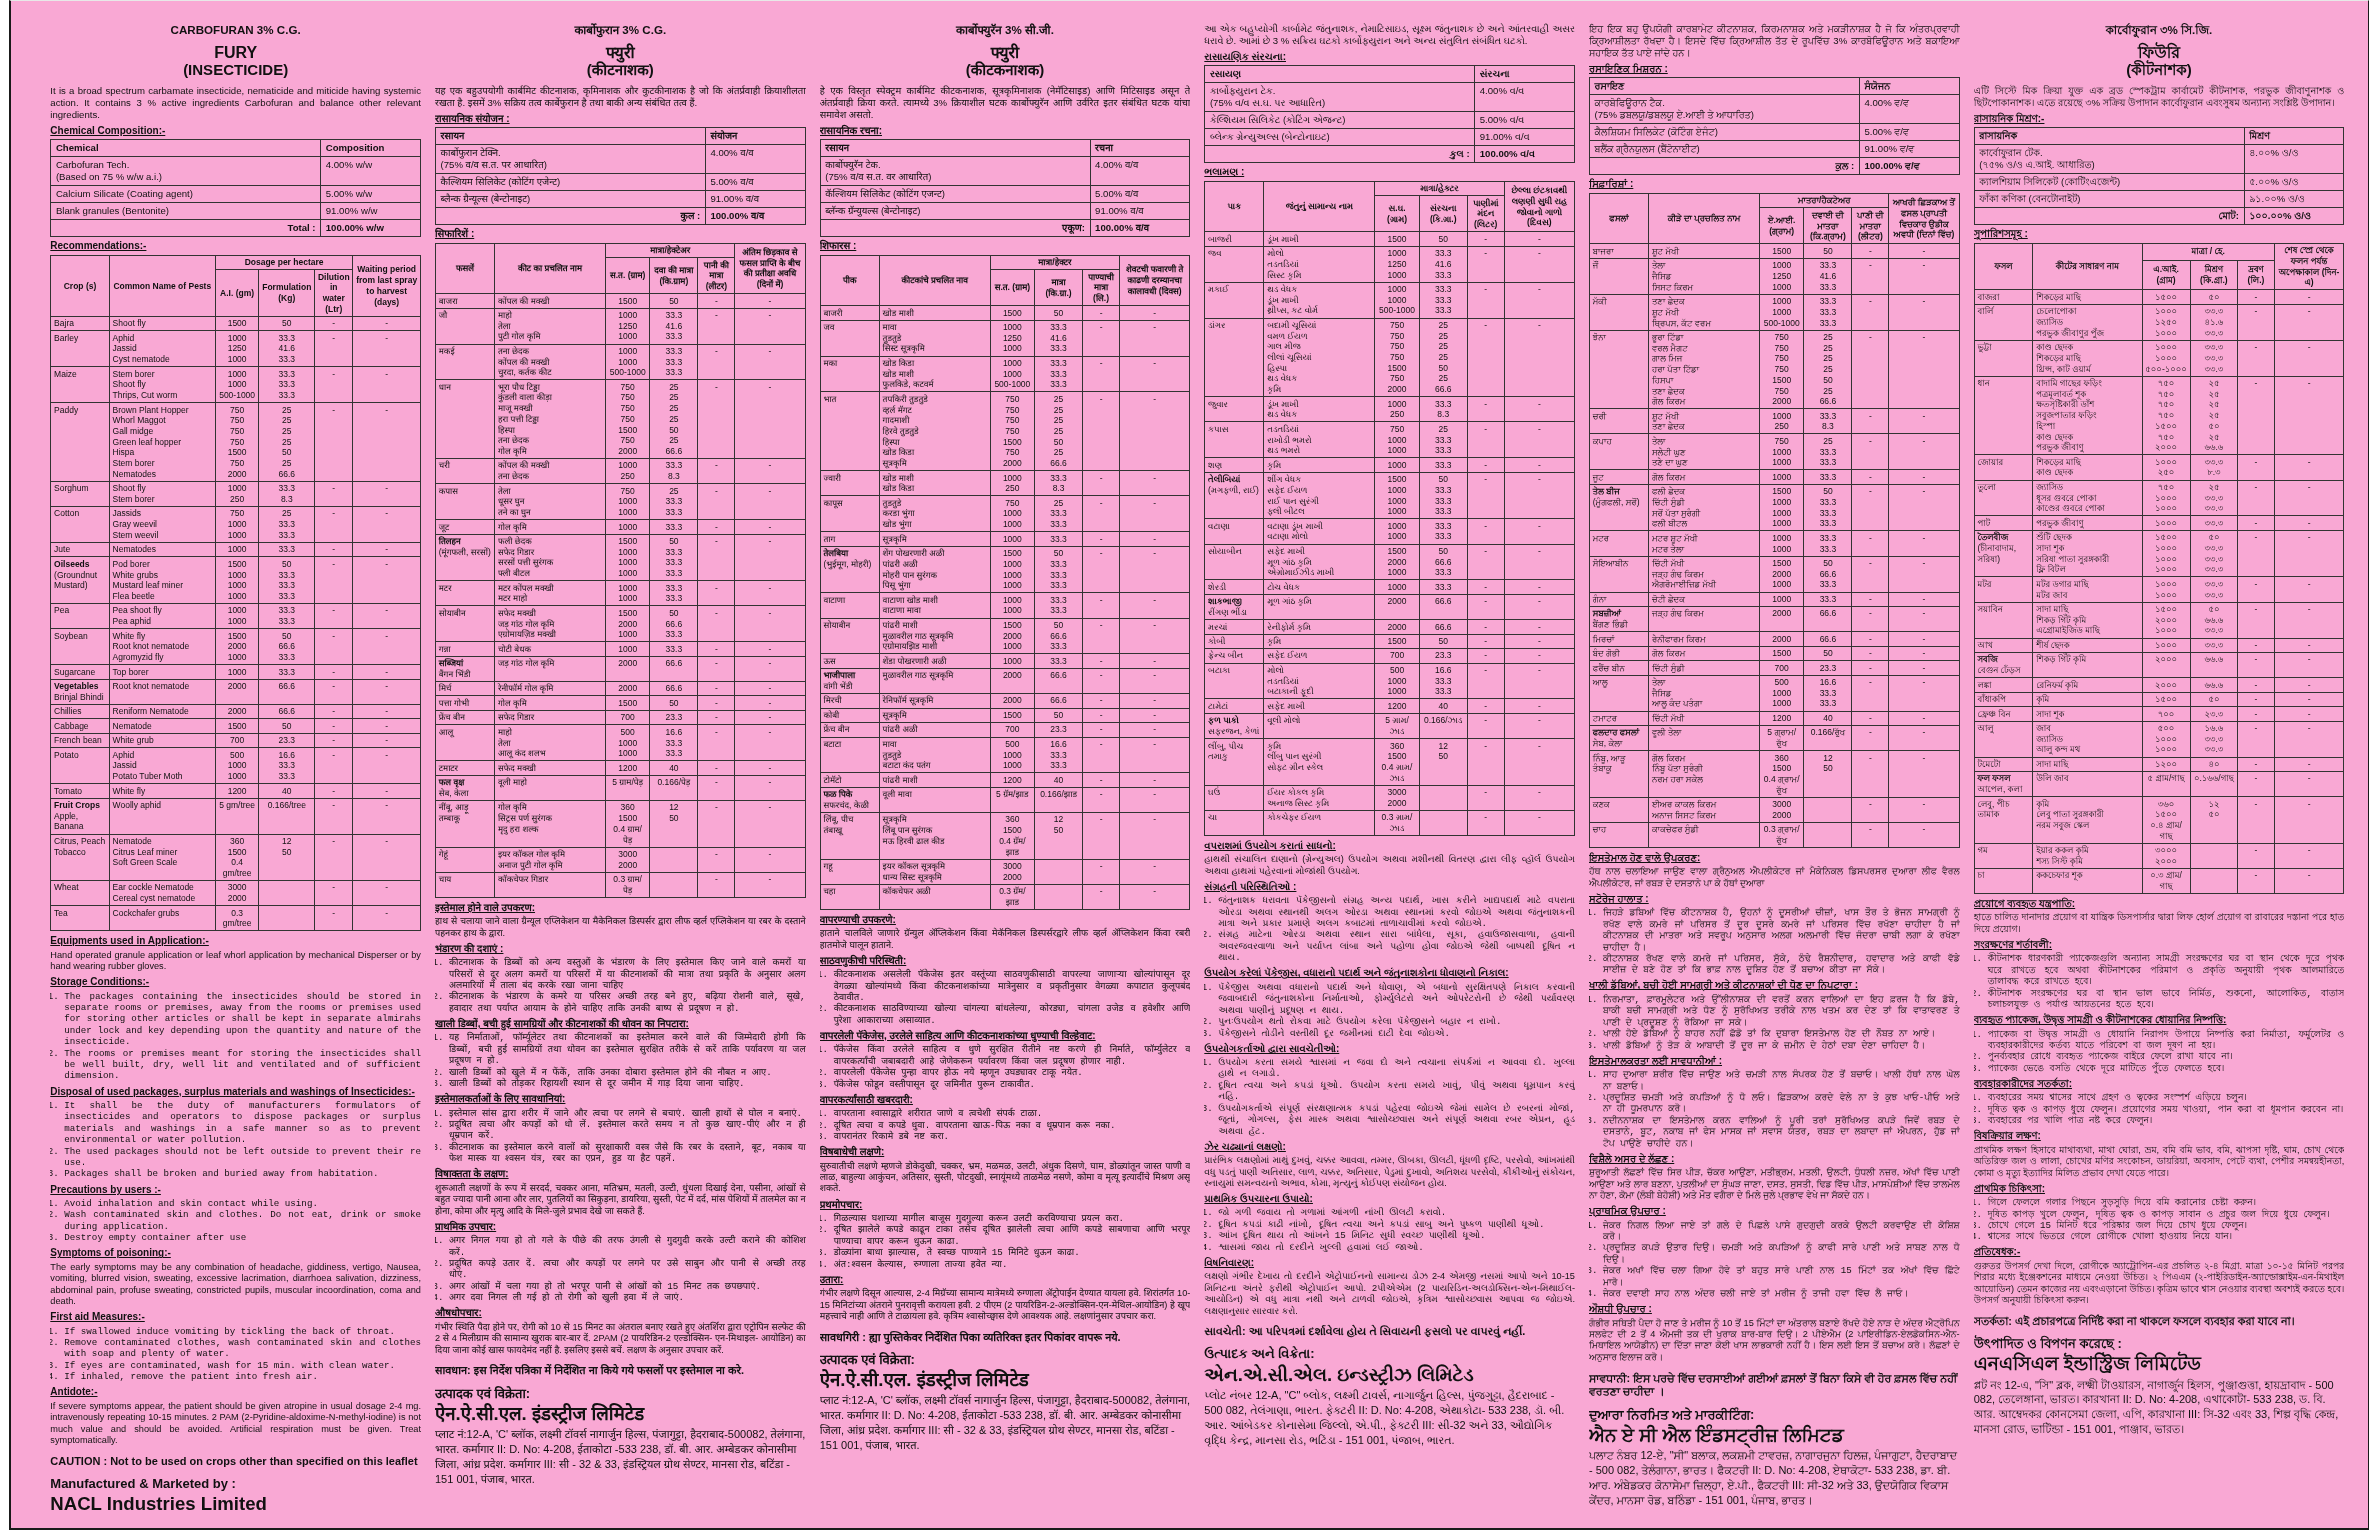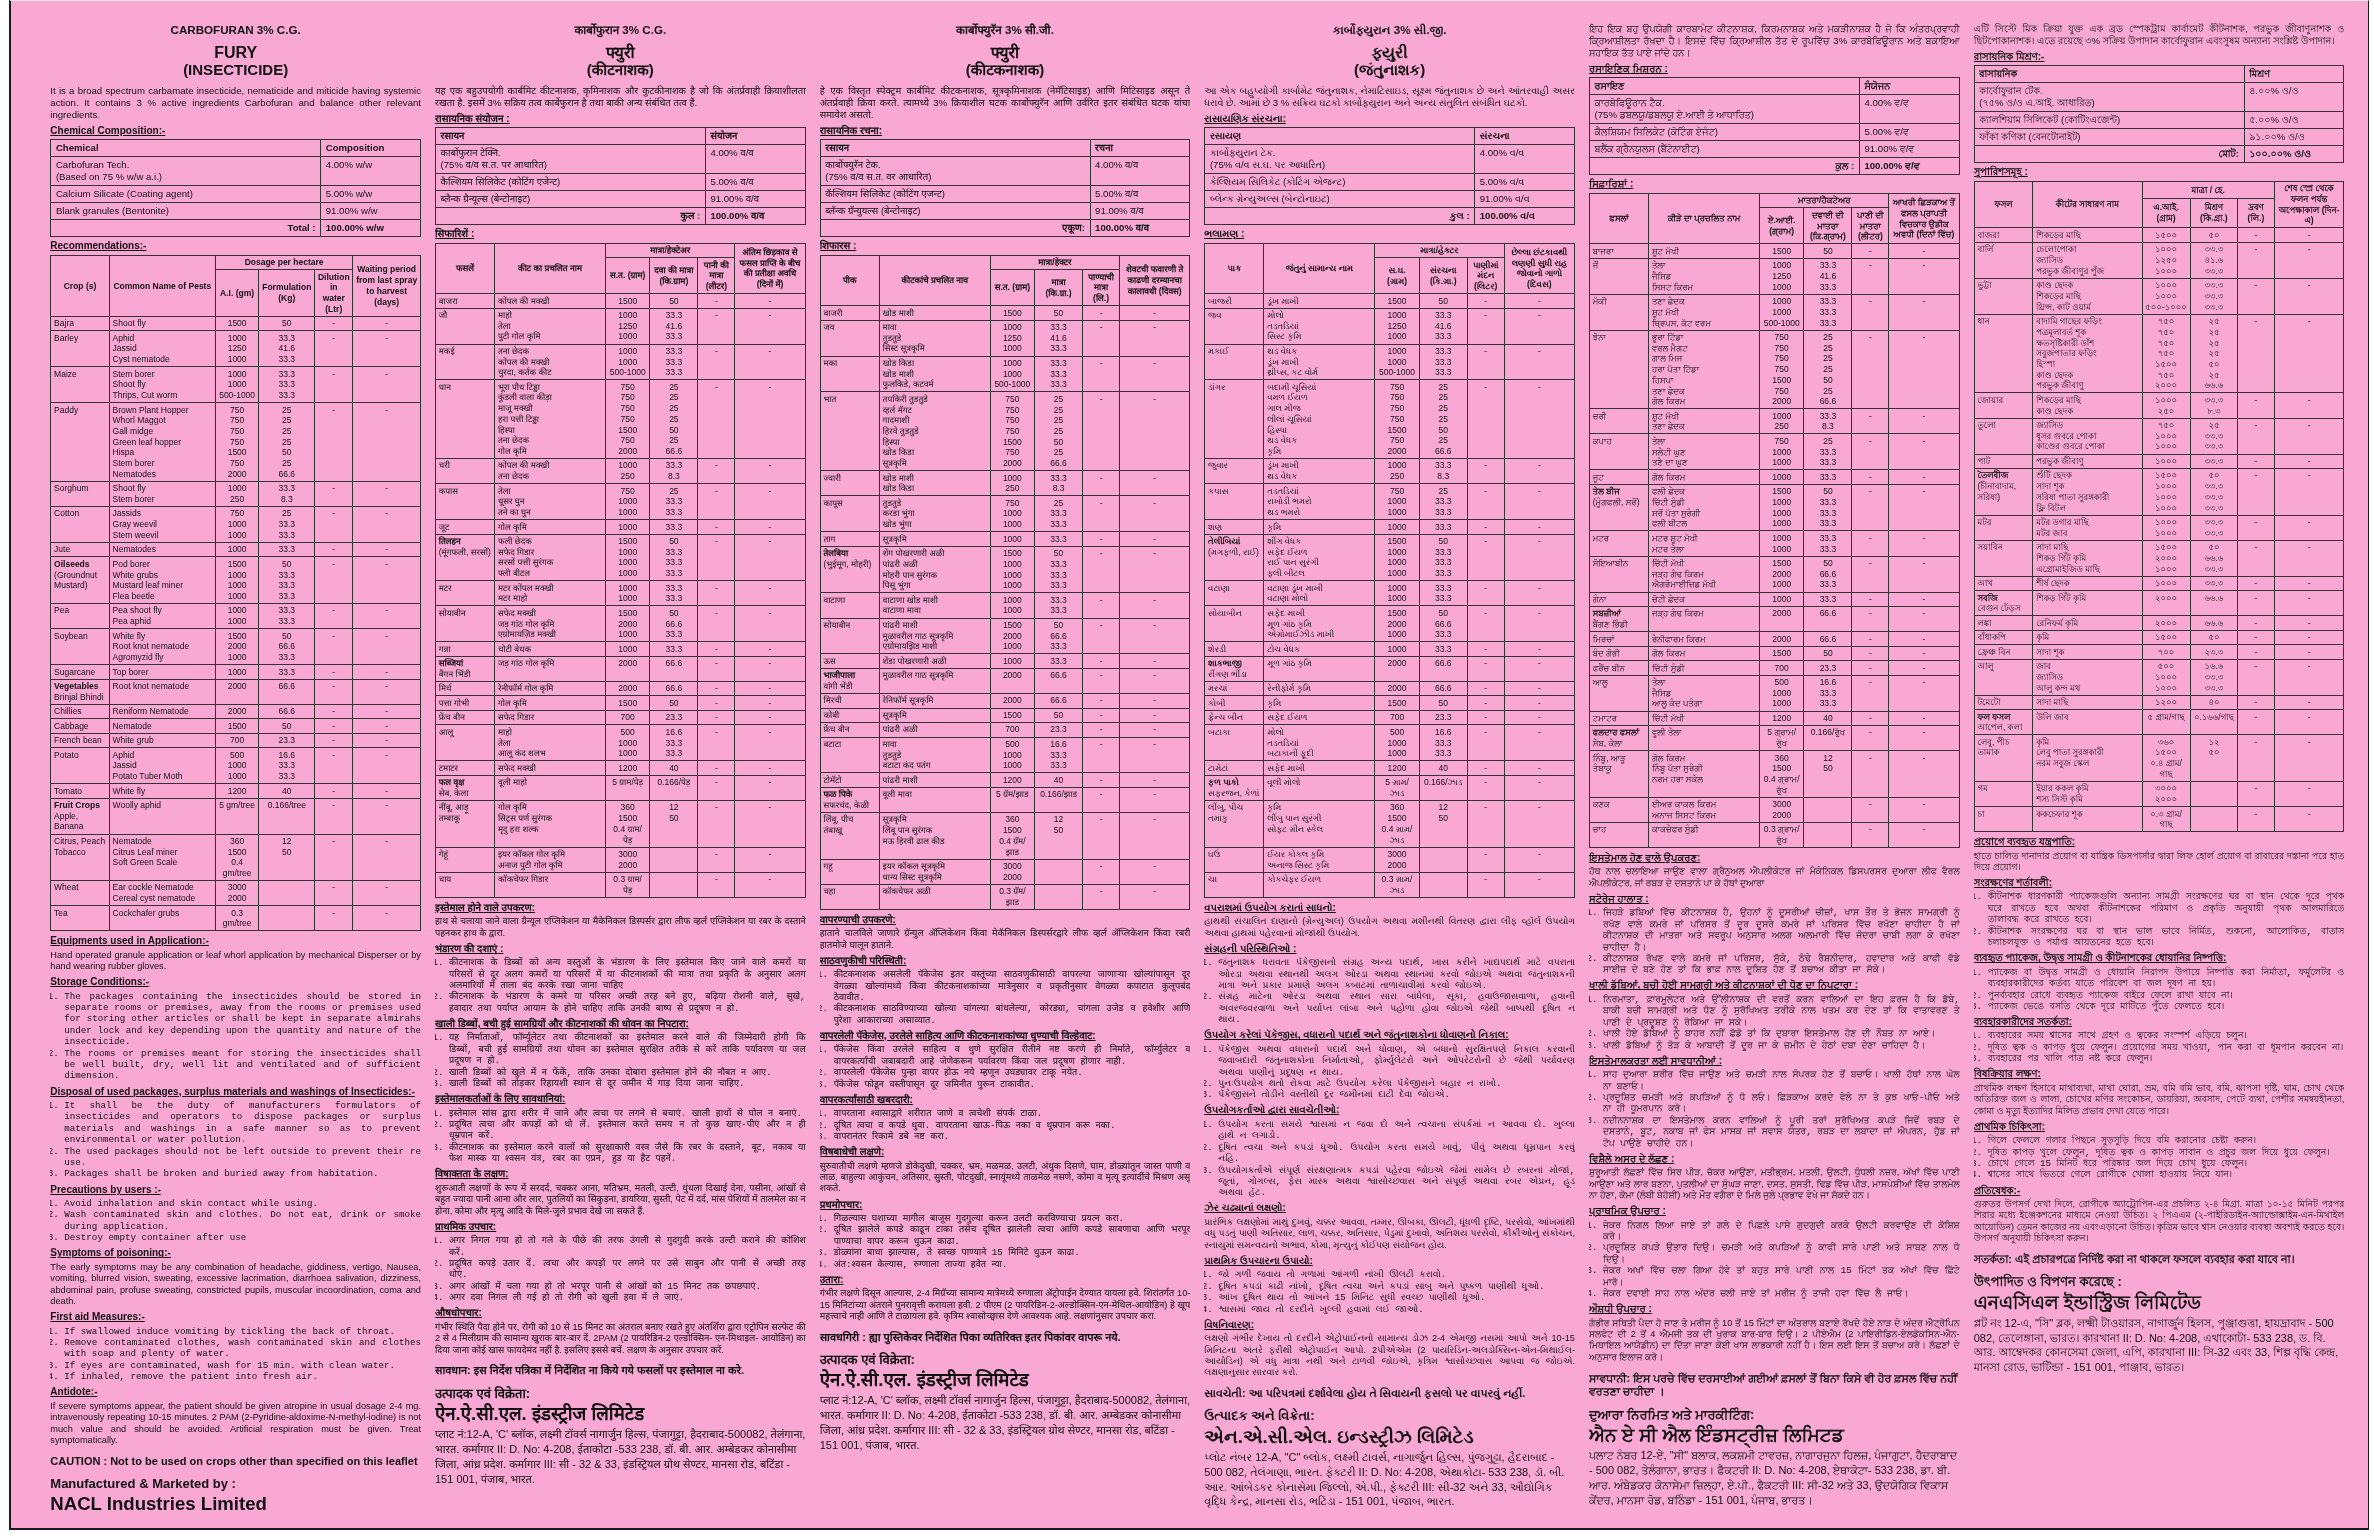--- a/index.html
+++ b/index.html
@@ -1548,25 +1548,20 @@
           <p>गंभीर लक्षणे दिसून आल्यास, 2-4 मिग्रॅच्या सामान्य मात्रेमध्ये रुग्णाला ॲट्रोपाईन देण्यात यायला हवे. शिरांतर्गत 10-15 मिनिटांच्या अंतराने पुनरावृत्ती करायला हवी. 2 पीएम (2 पायरिडिन-2-अल्डोक्सिन-एन-मेथिल-आयोडिन) हे खूप महत्त्वाचे नाही आणि ते टाळायला हवे. कृत्रिम श्वासोच्छ्वास देणे आवश्यक आहे. लक्षणांनुसार उपचार करा.</p>
         </div>
         <p class="caution">सावधगिरी : ह्या पुस्तिकेवर निर्देशित पिका व्यतिरिक्त इतर पिकांवर वापरू नये.</p>
         <footer class="mfg">
           <div class="mfg-label">उत्पादक एवं विक्रेता:</div>
           <div class="company">ऐन.ऐ.सी.एल. इंडस्ट्रीज लिमिटेड</div>
           <p class="address">प्लाट नं:12-A, 'C' ब्लॉक, लक्ष्मी टॉवर्स नागार्जुन हिल्स, पंजागुट्टा, हैदराबाद-500082, तेलंगाना, भारत. कर्मागार II: D. No: 4-208, ईताकोटा -533 238, डॉ. बी. आर. अम्बेडकर कोनासीमा जिला, आंध्र प्रदेश. कर्मागार III: सी - 32 &amp; 33, इंडस्ट्रियल ग्रोथ सेण्टर, मानसा रोड, बटिंडा - 151 001, पंजाब, भारत.</p>
         </footer>
       </section>
       <section class="col">
-        <header class="title-block">
-          <div class="title-line">કાર્બોફ્યુરાન 3% સી.જી.</div>
-          <div class="brand">ફ્યુરી</div>
-          <div class="type-line">(જંતુનાશક)</div>
-        </header>
         <p class="intro">આ એક બહુપ્યોગી કાર્બામેટ જંતુનાશક, નેમાટિસાઇડ, સૂક્ષ્મ જંતુનાશક છે અને આંતરવાહી અસર ધરાવે છે. આમાં છે 3 % સક્રિય ઘટકો કાર્બોફ્યુરાન અને અન્ય સંતુલિત સંબંધિત ઘટકો.</p>
         <h3 class="sec-heading">રાસાયણિક સંરચના:</h3>
         <table class="chem">
           <tbody>
             <tr>
               <th class="name">રસાયણ</th>
               <th class="val">સંરચના</th>
             </tr>
             <tr>
               <td class="name">
@@ -2547,20 +2542,25 @@
           <p>ਗੰਭੀਰ ਸਥਿਤੀ ਪੈਦਾ ਹੋ ਜਾਣ ਤੇ ਮਰੀਜ ਨੂੰ 10 ਤੋਂ 15 ਮਿੰਟਾਂ ਦਾ ਅੰਤਰਾਲ ਬਣਾਏ ਰੱਖਦੇ ਹੋਏ ਨਾੜ ਦੇ ਅੰਦਰ ਐਟ੍ਰੋਪਿਨ ਸਲਫੇਟ ਦੀ 2 ਤੋਂ 4 ਐਮਜੀ ਤਕ ਦੀ ਖੁਰਾਕ ਬਾਰ-ਬਾਰ ਦਿਉ। 2 ਪੀਏਐਮ (2 ਪਾਇਰੀਡਿਨ-ਏਲਡੋਕਸਿਨ-ਐਨ-ਮਿਥਾਇਲ ਆਯੋਡੀਨ) ਦਾ ਦਿੱਤਾ ਜਾਣਾ ਕੋਈ ਖਾਸ ਲਾਭਕਾਰੀ ਨਹੀਂ ਹੈ। ਇਸ ਲਈ ਇਸ ਤੋਂ ਬਚਾਅ ਕਰੋ। ਲੱਛਣਾਂ ਦੇ ਅਨੁਸਾਰ ਇਲਾਜ ਕਰੋ।</p>
         </div>
         <p class="caution">ਸਾਵਧਾਨੀ: ਇਸ ਪਰਚੇ ਵਿੱਚ ਦਰਸਾਈਆਂ ਗਈਆਂ ਫ਼ਸਲਾਂ ਤੋਂ ਬਿਨਾ ਕਿਸੇ ਵੀ ਹੋਰ ਫ਼ਸਲ ਵਿੱਚ ਨਹੀਂ ਵਰਤਣਾ ਚਾਹੀਦਾ ।</p>
         <footer class="mfg">
           <div class="mfg-label">ਦੁਆਰਾ ਨਿਰਮਿਤ ਅਤੇ ਮਾਰਕੀਟਿੰਗ:</div>
           <div class="company">ਐਨ ਏ ਸੀ ਐਲ ਇੰਡਸਟ੍ਰੀਜ਼ ਲਿਮਿਟਡ</div>
           <p class="address">ਪਲਾਟ ਨੰਬਰ 12-ਏ, "ਸੀ" ਬਲਾਕ, ਲਕਸ਼ਮੀ ਟਾਵਰਜ਼, ਨਾਗਾਰਜੁਨਾ ਹਿਲਜ਼, ਪੰਜਾਗੁਟਾ, ਹੈਦਰਾਬਾਦ - 500 082, ਤੇਲੰਗਾਨਾ, ਭਾਰਤ। ਫੈਕਟਰੀ II: D. No: 4-208, ਏਥਾਕੋਟਾ- 533 238, ਡਾ. ਬੀ. ਆਰ. ਅੰਬੇਡਕਰ ਕੋਨਾਸੇਮਾ ਜ਼ਿਲ੍ਹਾ, ਏ.ਪੀ., ਫੈਕਟਰੀ III: ਸੀ-32 ਅਤੇ 33, ਉਦਯੋਗਿਕ ਵਿਕਾਸ ਕੇਂਦਰ, ਮਾਨਸਾ ਰੋਡ, ਬਠਿੰਡਾ - 151 001, ਪੰਜਾਬ, ਭਾਰਤ।</p>
         </footer>
       </section>
       <section class="col">
+        <header class="title-block">
+          <div class="title-line">কার্বোফুরান ৩% সি.জি.</div>
+          <div class="brand">ফিউরি</div>
+          <div class="type-line">(কীটনাশক)</div>
+        </header>
         <p class="intro">এটি সিস্টে মিক ক্রিয়া যুক্ত এক ব্রড স্পেকট্রাম কার্বামেট কীটনাশক, পরভুক জীবাণুনাশক ও ছিটপোকানাশক। এতে রয়েছে ৩% সক্রিয় উপাদান কার্বোফুরান এবংসুষম অন্যান্য সংশ্লিষ্ট উপাদান।</p>
         <h3 class="sec-heading">রাসায়নিক মিশ্রণ:-</h3>
         <table class="chem">
           <tbody>
             <tr>
               <th class="name">রাসায়নিক</th>
               <th class="val">মিশ্রণ</th>
             </tr>
             <tr>
               <td class="name">

